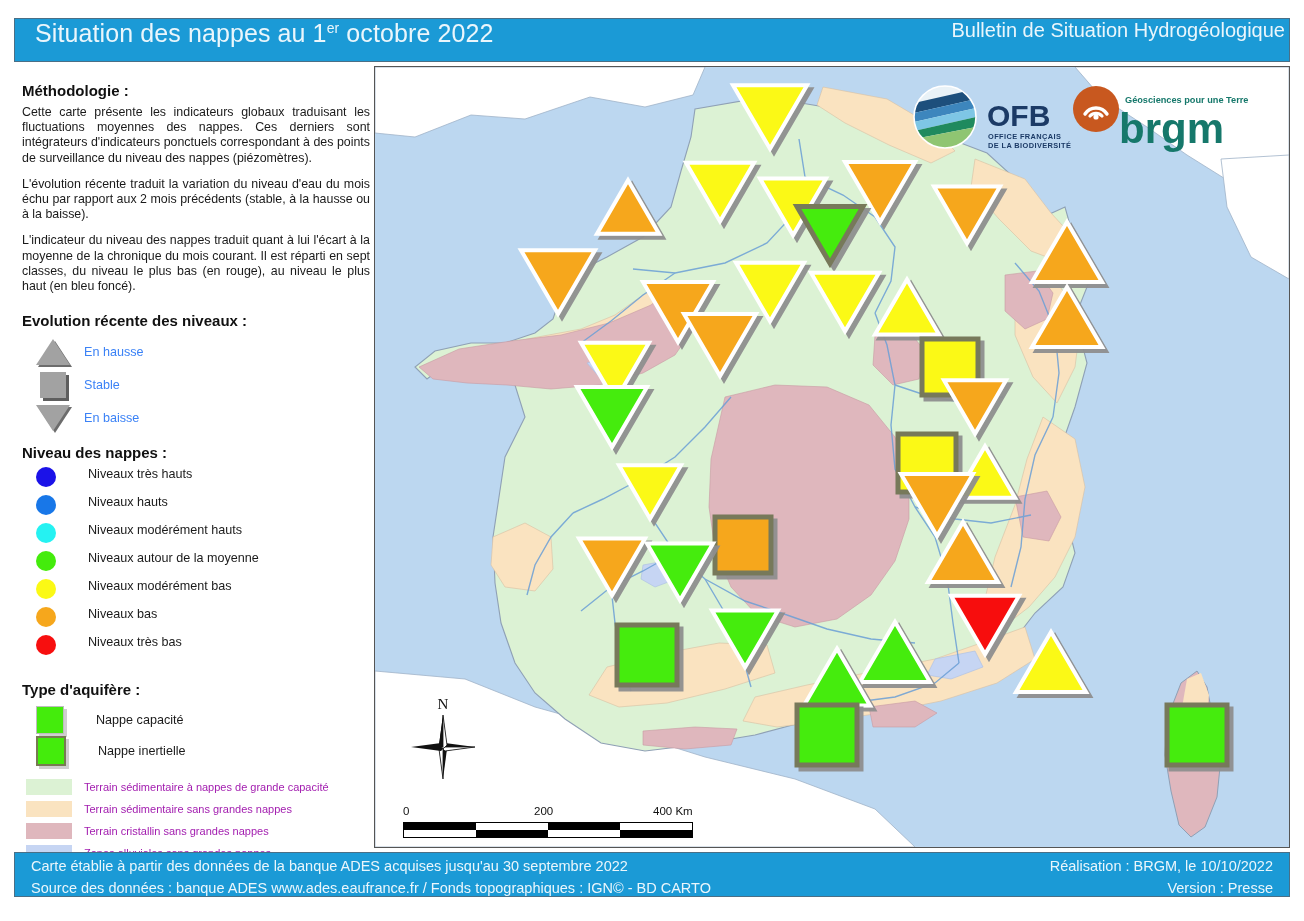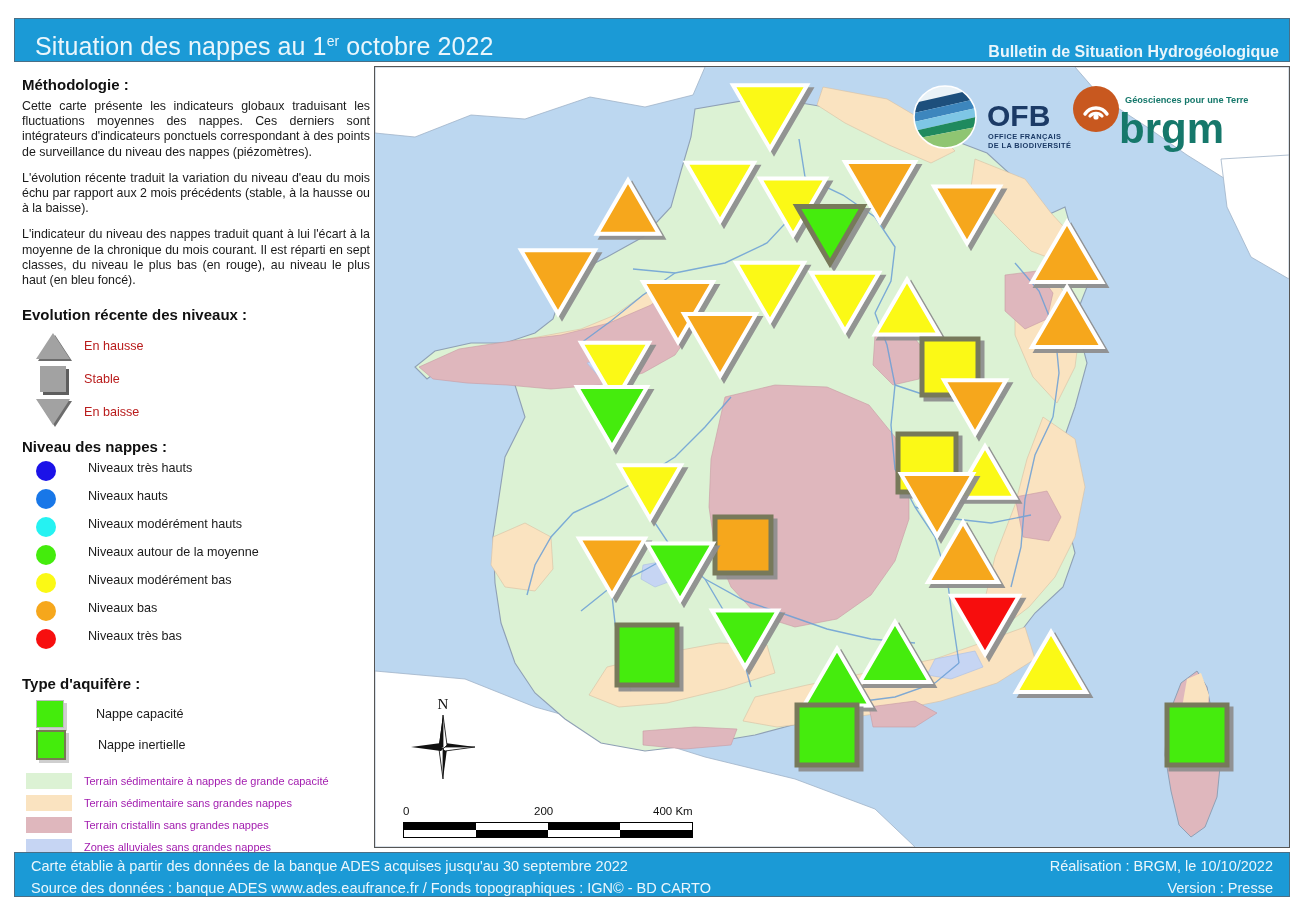--- a/index.html
+++ b/index.html
@@ -16,52 +16,52 @@
     position:absolute;left:0;top:0;width:1304px;height:921px;
     background:#ffffff;
   }
 
   
   #header{
     position:absolute;left:14px;top:18px;width:1276px;height:44px;
     background:#1b9ad6;
     border:1px solid #4a6f86;
     box-sizing:border-box;
-    display:flex;align-items:flex-end;justify-content:space-between;
+    display:flex;align-items:flex-start;justify-content:space-between;
   }
   #header-title{
     color:#eaf6fc;font-size:25px;font-weight:400;margin-left:20px;
     letter-spacing:.1px;white-space:nowrap;
   }
   #header-title sup{font-size:14px;vertical-align:super;}
   #header-sub{
-    color:#eaf6fc;font-size:16px;font-weight:700;margin-right:10px;white-space:nowrap;
+    color:#eaf6fc;font-size:20px;font-weight:400;margin-right:4px;white-space:nowrap;
   }
 
   
   #legend{
-    position:absolute;left:14px;top:70px;width:358px;height:782px;
+    position:absolute;left:14px;top:76px;width:358px;height:782px;
     background:#ffffff;
     box-sizing:border-box;
     padding:0;
   }
   .sec-title{
     font-size:15px;font-weight:bold;color:#111;margin:0 0 6px 0;
   }
   #meth{position:absolute;left:8px;top:6px;width:350px;}
   .meth-p{
     font-size:12.4px;line-height:15.2px;color:#1a1a1a;
     text-align:justify;margin:0 0 11px 0;width:348px;
   }
 
   
   #evolution{position:absolute;left:8px;top:236px;width:350px;}
   .evo-row{display:flex;align-items:center;height:33px;}
   .evo-sym{width:62px;display:flex;justify-content:center;align-items:center;}
-  .evo-label{font-size:12.6px;color:#b91c1c;}
+  .evo-label{font-size:12.6px;color:#3b82f6;}
 
   .tri-up, .tri-down{position:relative;width:34px;height:26px;}
   .tri-up .shape{
     width:0;height:0;border-left:17px solid transparent;border-right:17px solid transparent;
     border-bottom:26px solid #a2a2a2;position:absolute;left:0;top:0;
     filter:drop-shadow(2px 2px 0px #6c6c6c);
   }
   .tri-down .shape{
     width:0;height:0;border-left:17px solid transparent;border-right:17px solid transparent;
     border-top:26px solid #a2a2a2;position:absolute;left:0;top:0;

